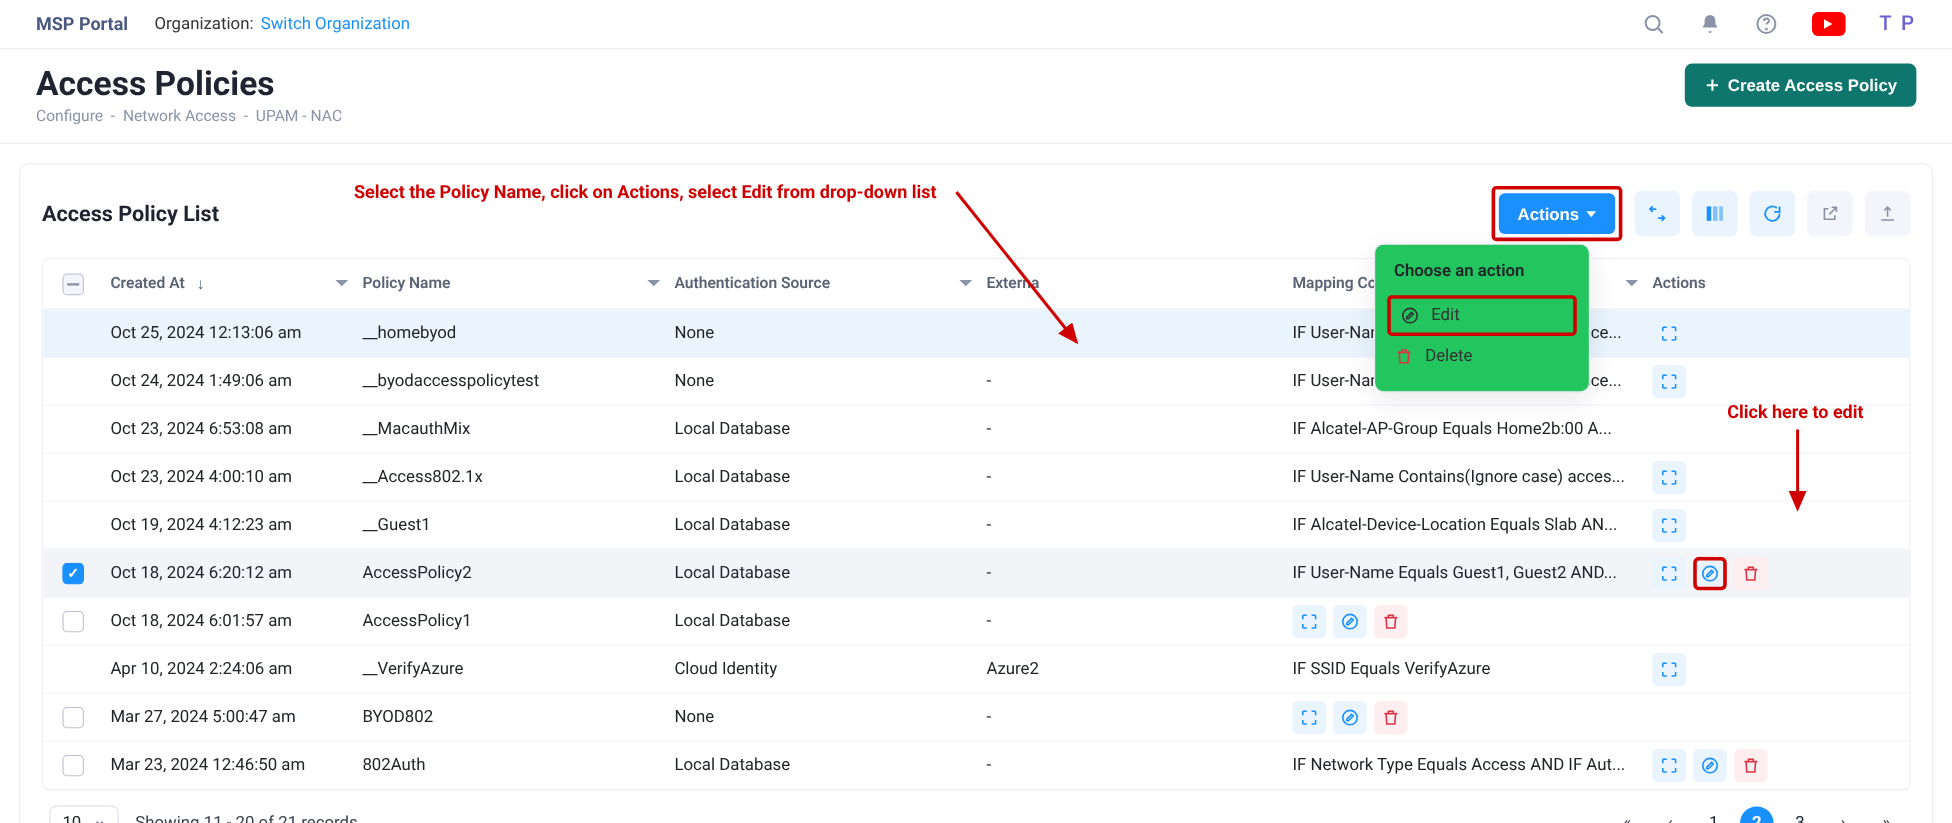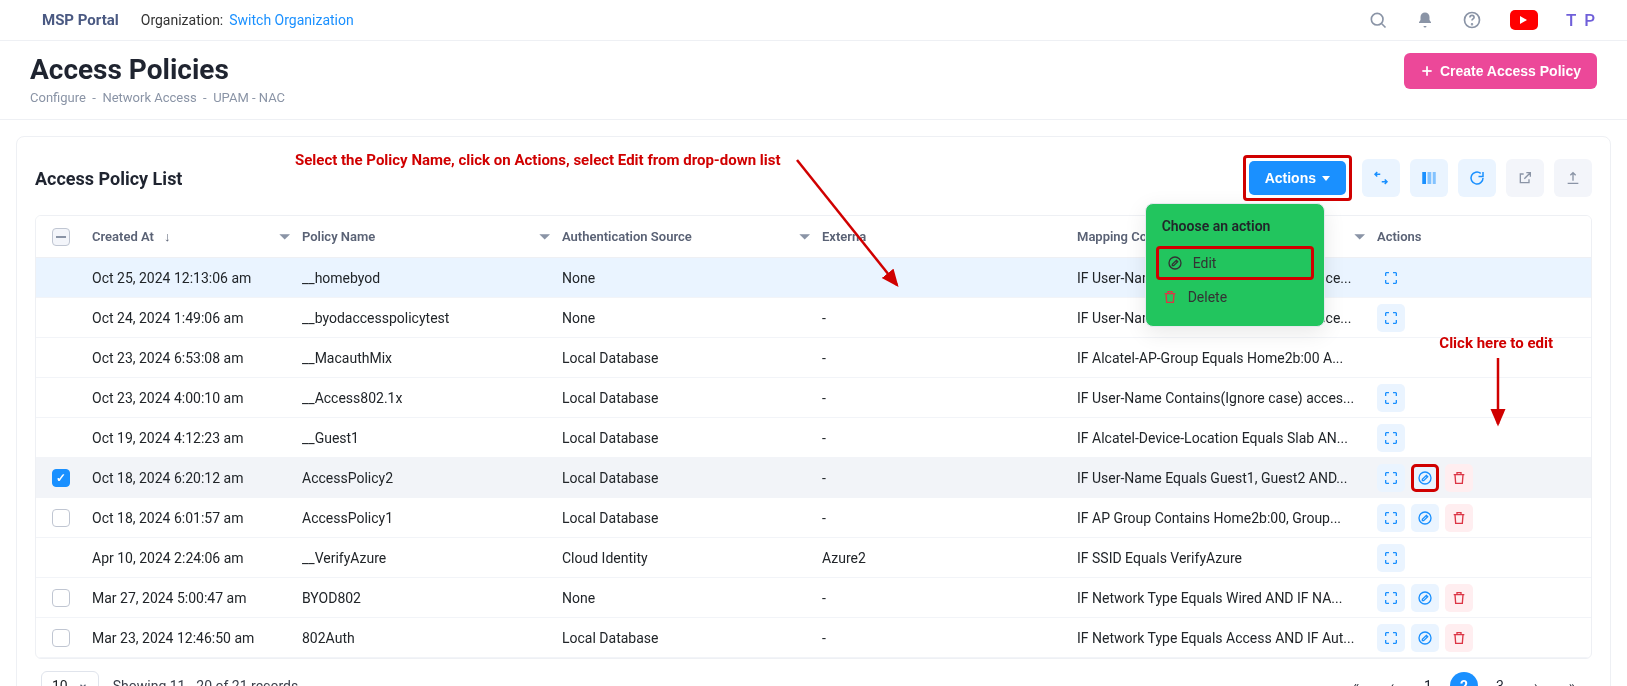--- a/index.html
+++ b/index.html
@@ -1,29 +1,29 @@
 <!DOCTYPE html>
 <html><head>
 <meta charset="utf-8">
 <style>
 * { box-sizing: border-box; margin: 0; padding: 0; }
 body { font-family: -apple-system, BlinkMacSystemFont, "Segoe UI", Roboto, Arial, sans-serif; font-size: 14px; color: #212529; background: #fff; }
 .topbar { display: flex; align-items: center; padding: 10px 30px; border-bottom: 1px solid #eef0f4; }
-.brand { font-weight: 700; font-size: 15px; color: #4a5982; margin-right: 22px; margin-left: 12px; }
+.brand { font-weight: 700; font-size: 15px; color: #4a5982; margin-right: 22px; }
 .org-label { font-size: 14px; color: #333; margin-right: 6px; }
 .org-link { color: #1a90ff; font-size: 14px; text-decoration: none; }
 .topbar-right { margin-left: auto; display: flex; align-items: center; gap: 28px; }
 .top-icon { color: #8a94a6; cursor: pointer; }
 .yt { width: 28px; height: 20px; background: #ff0000; border-radius: 5px; display:flex; align-items:center; justify-content:center; cursor:pointer;}
 .yt::after { content:""; border-left: 7px solid white; border-top:4px solid transparent; border-bottom:4px solid transparent; }
 .avatar { font-size: 17px; font-weight: 500; color: #6f5fd9; letter-spacing: 2px; }
 .page-header { display:flex; align-items:flex-start; padding: 12px 30px 14px; border-bottom:1px solid #eef0f4; }
 .page-title { font-size: 28px; font-weight: 700; color:#1f2430; }
 .breadcrumb { margin-top: 4px; font-size: 13px; color: #8a94a6; }
-.create-btn { margin-left:auto; background:#ec4899; color:#fff; border:none; border-radius:6px; padding:10px 16px; font-size:14px; font-weight:600; display:flex; align-items:center; gap:6px; cursor:pointer; }
+.create-btn { margin-left:auto; background:#0f766e; color:#fff; border:none; border-radius:6px; padding:10px 16px; font-size:14px; font-weight:600; display:flex; align-items:center; gap:6px; cursor:pointer; }
 .content { padding: 16px; }
 .card { border:1px solid #eef0f4; border-radius:8px; padding:18px 18px 10px; }
 .card-head { display:flex; align-items:center; margin-bottom:14px; position:relative; }
 .list-title { font-size:18px; font-weight:700; color:#1f2430; }
 .annot-top { position:absolute; left:260px; top:-4px; color:#d00000; font-weight:700; font-size:15px; }
 .actions-wrap { margin-left:auto; display:flex; align-items:center; gap:10px; position:relative; }
 .actions-btn-box { border:3px solid #d00000; padding:3px; border-radius:4px; }
 .actions-btn { background:#1a90ff; color:#fff; border:none; border-radius:5px; padding:9px 16px; font-size:14px; font-weight:600; display:flex; align-items:center; gap:6px; cursor:pointer; }
 .caret-down { width:0; height:0; border-left:4px solid transparent; border-right:4px solid transparent; border-top:5px solid #fff; }
 .dropdown { position:absolute; top:48px; left:-98px; background:#22c55e; border:1px solid #e6e8ef; border-radius:8px; box-shadow:0 6px 22px rgba(0,0,0,0.09); width:180px; padding:14px 0 12px; z-index:20; }
@@ -335,21 +335,20 @@
             </div>
           </div>
           <div class="trow">
             <div class="tcell" style="text-align:center">
               <div class="chk-outer"></div>
             </div>
             <div class="tcell">Oct 18, 2024 6:01:57 am</div>
             <div class="tcell">AccessPolicy1</div>
             <div class="tcell">Local Database</div>
             <div class="tcell">-</div>
-            <div class="tcell">IF AP Group Contains Home2b:00, Group...</div>
             <div class="tcell">
               <div class="act-icons">
                 <span class="iconbtn expand">
                   <svg width="16" height="16" viewBox="0 0 24 24" fill="none" stroke="currentColor" stroke-width="2">
                     <path d="M4 4h5M4 4v5M20 4h-5M20 4v5M4 20h5M4 20v-5M20 20h-5M20 20v-5"></path>
                   </svg>
                 </span>
                 <span class="iconbtn editb">
                   <svg width="16" height="16" viewBox="0 0 24 24" fill="none" stroke="currentColor" stroke-width="2">
                     <circle cx="12" cy="12" r="9"></circle>
@@ -382,21 +381,20 @@
             </div>
           </div>
           <div class="trow">
             <div class="tcell" style="text-align:center">
               <div class="chk-outer"></div>
             </div>
             <div class="tcell">Mar 27, 2024 5:00:47 am</div>
             <div class="tcell">BYOD802</div>
             <div class="tcell">None</div>
             <div class="tcell">-</div>
-            <div class="tcell">IF Network Type Equals Wired AND IF NA...</div>
             <div class="tcell">
               <div class="act-icons">
                 <span class="iconbtn expand">
                   <svg width="16" height="16" viewBox="0 0 24 24" fill="none" stroke="currentColor" stroke-width="2">
                     <path d="M4 4h5M4 4v5M20 4h-5M20 4v5M4 20h5M4 20v-5M20 20h-5M20 20v-5"></path>
                   </svg>
                 </span>
                 <span class="iconbtn editb">
                   <svg width="16" height="16" viewBox="0 0 24 24" fill="none" stroke="currentColor" stroke-width="2">
                     <circle cx="12" cy="12" r="9"></circle>

